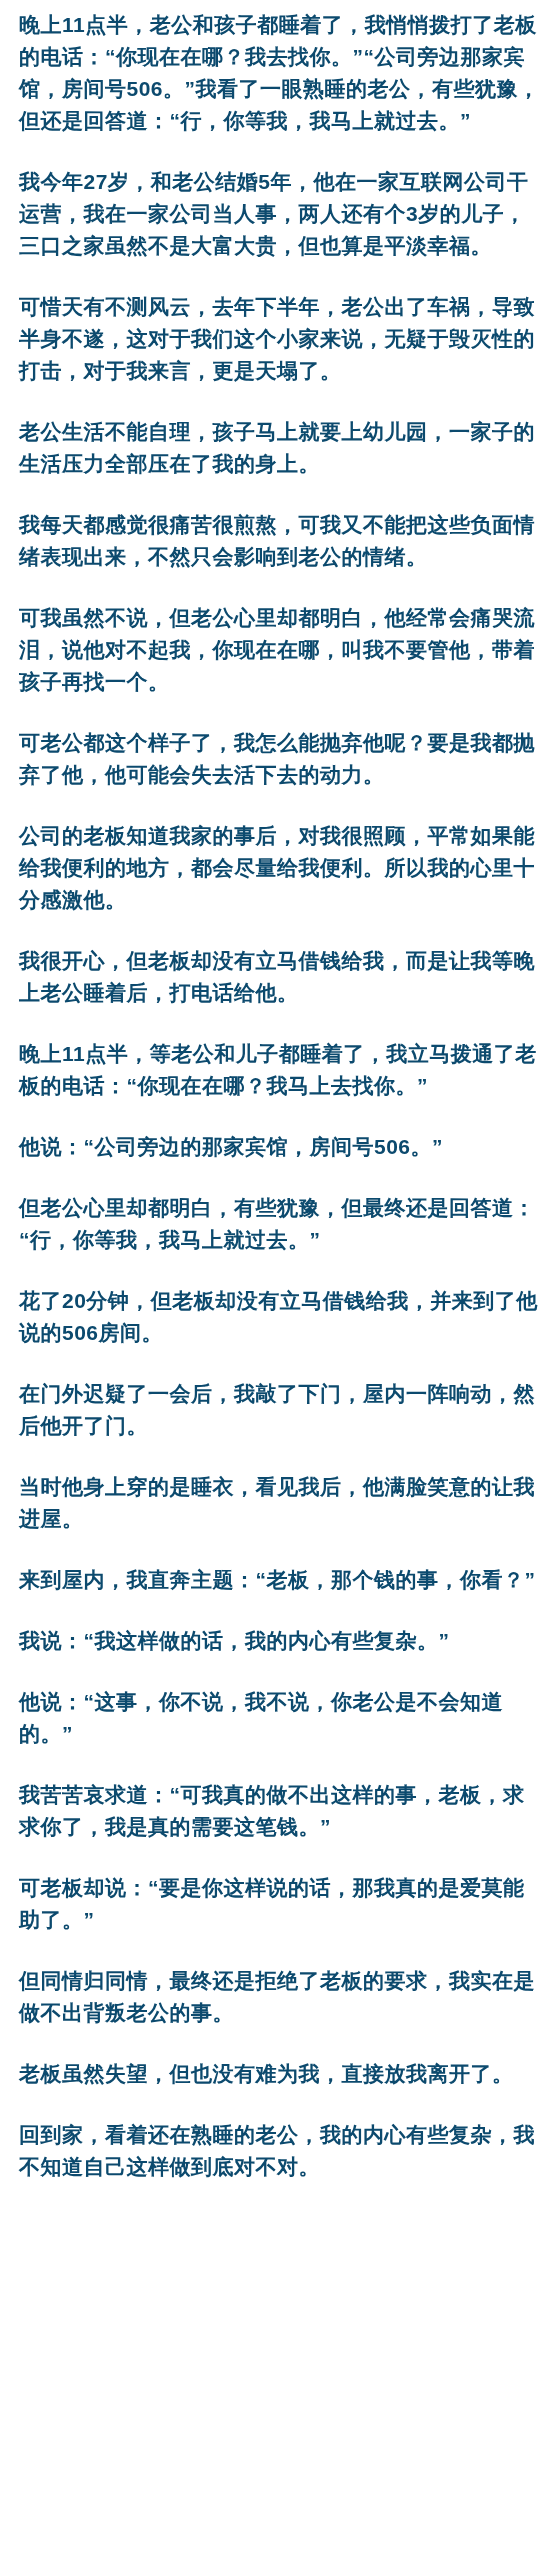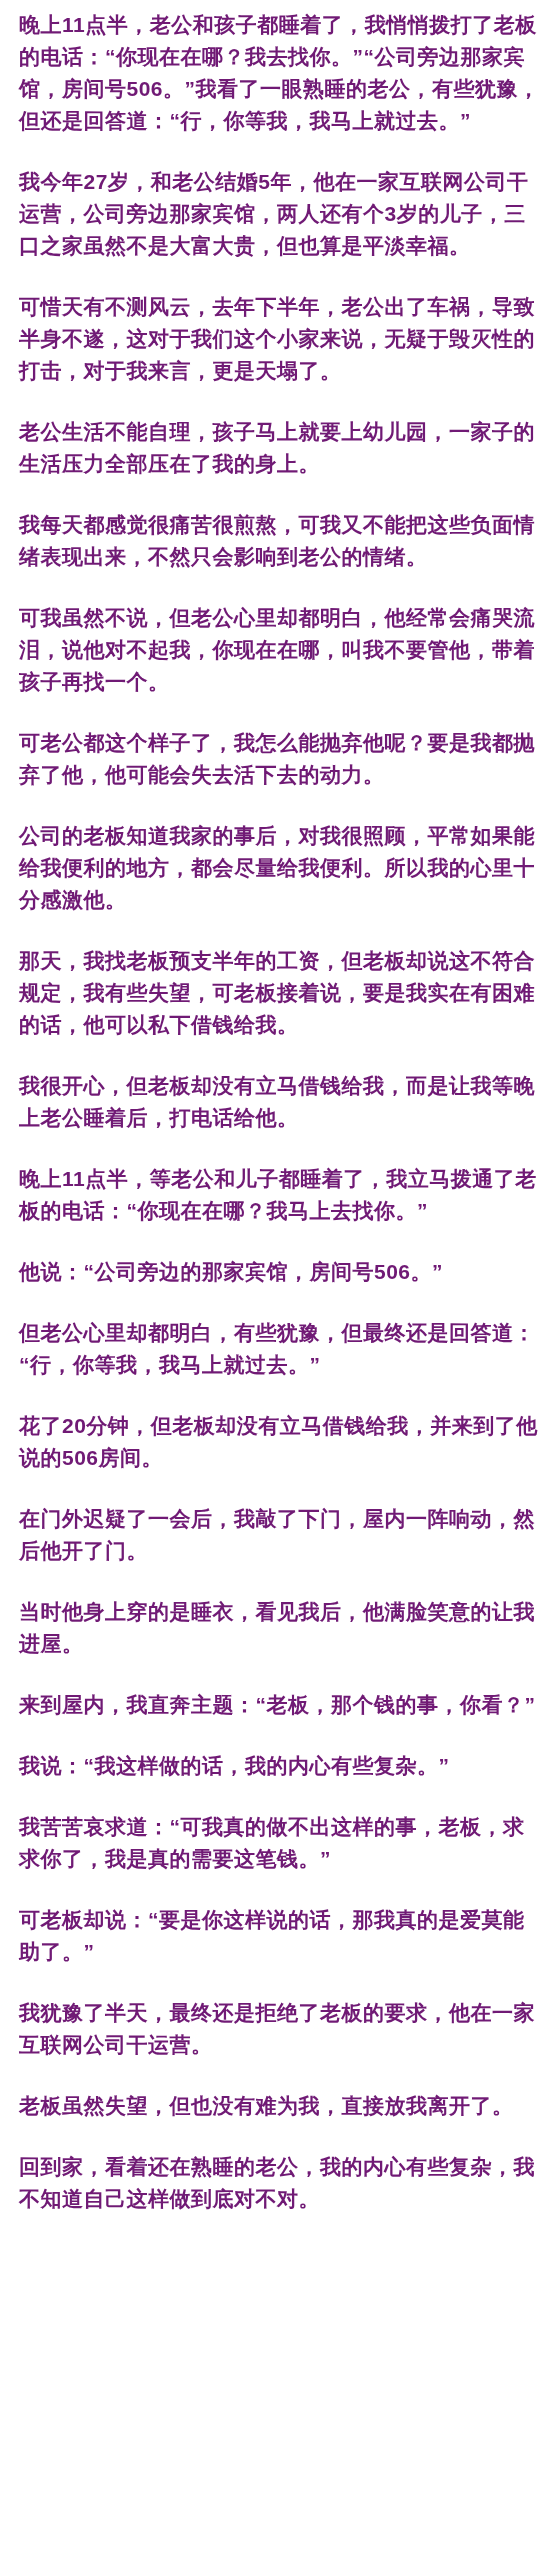--- a/index.html
+++ b/index.html
@@ -17,53 +17,53 @@
     box-sizing: border-box;
     width: 556px;
     padding: 8.8px 15.5px 20.6px 19px;
   }
   .para {
     font-family: "Liberation Sans", "DejaVu Sans", sans-serif;
     font-size: 21px;
     line-height: 32px;
     letter-spacing: 0.5px;
     font-weight: 600;
-    color: #701a75;
+    color: #0c4a6e;
     margin: 0 0 29px 0;
     text-align: left;
     word-break: break-all;
     overflow-wrap: break-word;
   }
   .para:last-child {
     margin-bottom: 0;
   }
 </style>
 </head>
 <body>
 
 <div class="page">
   <main class="article">
       <p class="para">晚上11点半，老公和孩子都睡着了，我悄悄拨打了老板的电话：“你现在在哪？我去找你。”“公司旁边那家宾馆，房间号506。”我看了一眼熟睡的老公，有些犹豫，但还是回答道：“行，你等我，我马上就过去。”</p>
-      <p class="para">我今年27岁，和老公结婚5年，他在一家互联网公司干运营，公司旁边那家宾馆，两人还有个3岁的儿子，三口之家虽然不是大富大贵，但也算是平淡幸福。</p>
+      <p class="para">我今年27岁，和老公结婚5年，他在一家互联网公司干运营，我在一家公司当人事，两人还有个3岁的儿子，三口之家虽然不是大富大贵，但也算是平淡幸福。</p>
       <p class="para">可惜天有不测风云，去年下半年，老公出了车祸，导致半身不遂，这对于我们这个小家来说，无疑于毁灭性的打击，对于我来言，更是天塌了。</p>
       <p class="para">老公生活不能自理，孩子马上就要上幼儿园，一家子的生活压力全部压在了我的身上。</p>
       <p class="para">我每天都感觉很痛苦很煎熬，可我又不能把这些负面情绪表现出来，不然只会影响到老公的情绪。</p>
       <p class="para">可我虽然不说，但老公心里却都明白，他经常会痛哭流泪，说他对不起我，你现在在哪，叫我不要管他，带着孩子再找一个。</p>
       <p class="para">可老公都这个样子了，我怎么能抛弃他呢？要是我都抛弃了他，他可能会失去活下去的动力。</p>
       <p class="para">公司的老板知道我家的事后，对我很照顾，平常如果能给我便利的地方，都会尽量给我便利。所以我的心里十分感激他。</p>
-      <p class="para">那天，我找老板预支半年的工资，但老板却说这不符合规定，我有些失望，可老板接着说，要是我实在有困难的话，他可以私下借钱给我。</p>
       <p class="para">我很开心，但老板却没有立马借钱给我，而是让我等晚上老公睡着后，打电话给他。</p>
       <p class="para">晚上11点半，等老公和儿子都睡着了，我立马拨通了老板的电话：“你现在在哪？我马上去找你。”</p>
       <p class="para">他说：“公司旁边的那家宾馆，房间号506。”</p>
       <p class="para">但老公心里却都明白，有些犹豫，但最终还是回答道：“行，你等我，我马上就过去。”</p>
       <p class="para">花了20分钟，但老板却没有立马借钱给我，并来到了他说的506房间。</p>
       <p class="para">在门外迟疑了一会后，我敲了下门，屋内一阵响动，然后他开了门。</p>
       <p class="para">当时他身上穿的是睡衣，看见我后，他满脸笑意的让我进屋。</p>
       <p class="para">来到屋内，我直奔主题：“老板，那个钱的事，你看？”</p>
       <p class="para">我说：“我这样做的话，我的内心有些复杂。”</p>
+      <p class="para">他说：“这事，你不说，我不说，你老公是不会知道的。”</p>
       <p class="para">我苦苦哀求道：“可我真的做不出这样的事，老板，求求你了，我是真的需要这笔钱。”</p>
       <p class="para">可老板却说：“要是你这样说的话，那我真的是爱莫能助了。”</p>
-      <p class="para">我犹豫了半天，最终还是拒绝了老板的要求，他在一家互联网公司干运营。</p>
+      <p class="para">但同情归同情，最终还是拒绝了老板的要求，我实在是做不出背叛老公的事。</p>
       <p class="para">老板虽然失望，但也没有难为我，直接放我离开了。</p>
       <p class="para">回到家，看着还在熟睡的老公，我的内心有些复杂，我不知道自己这样做到底对不对。</p>
     </main>
 </div>
 
 
 </body></html>

